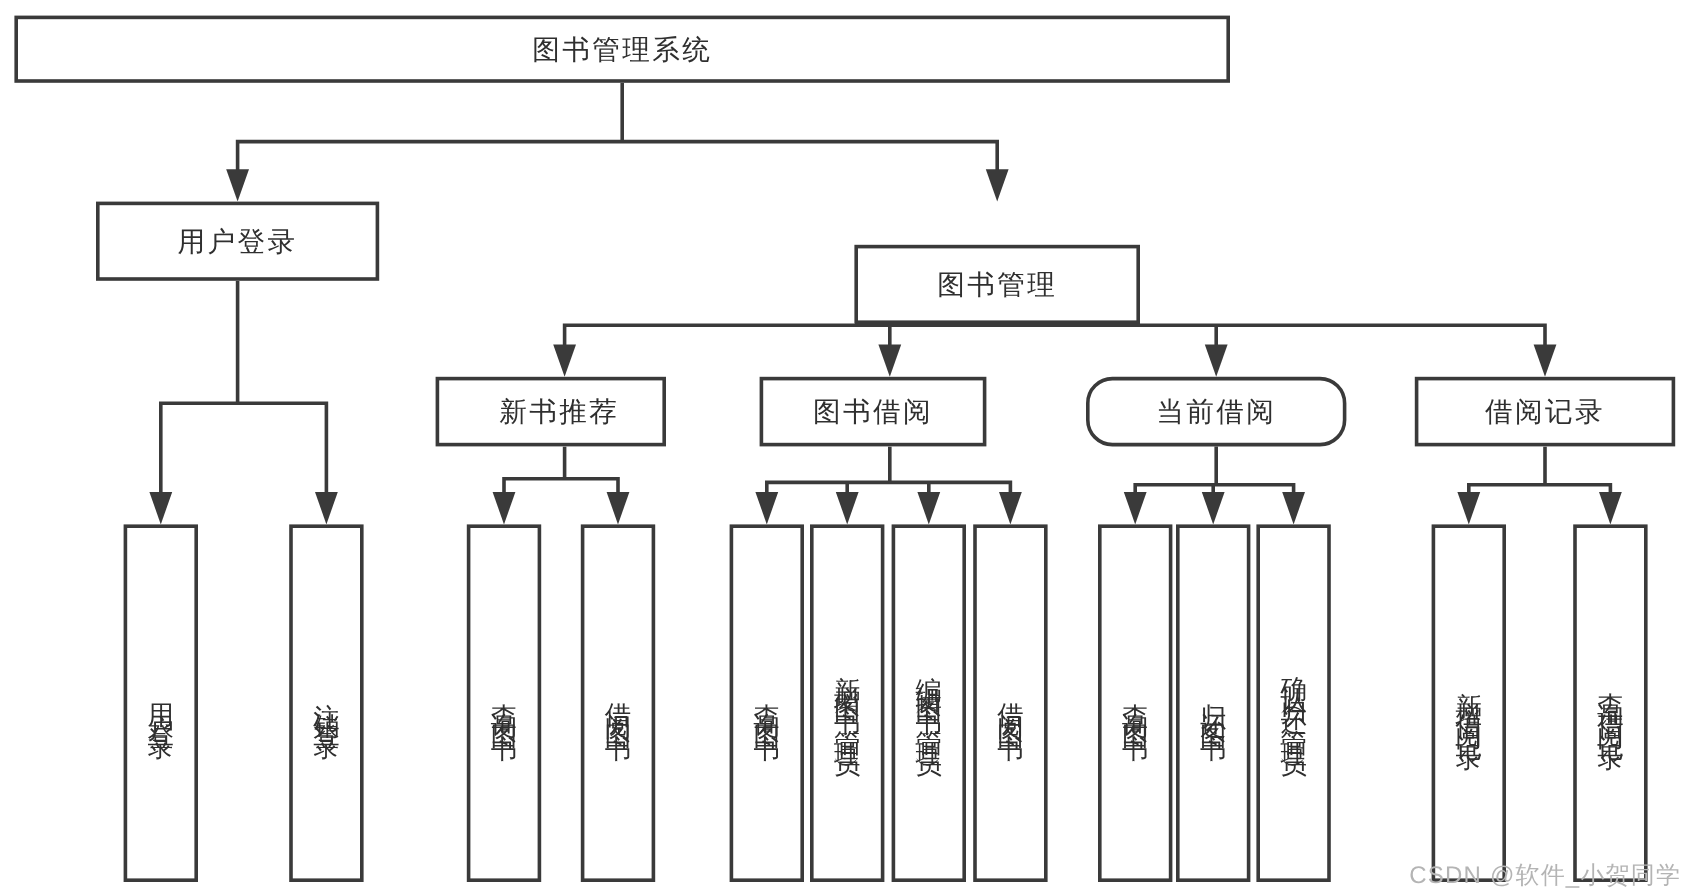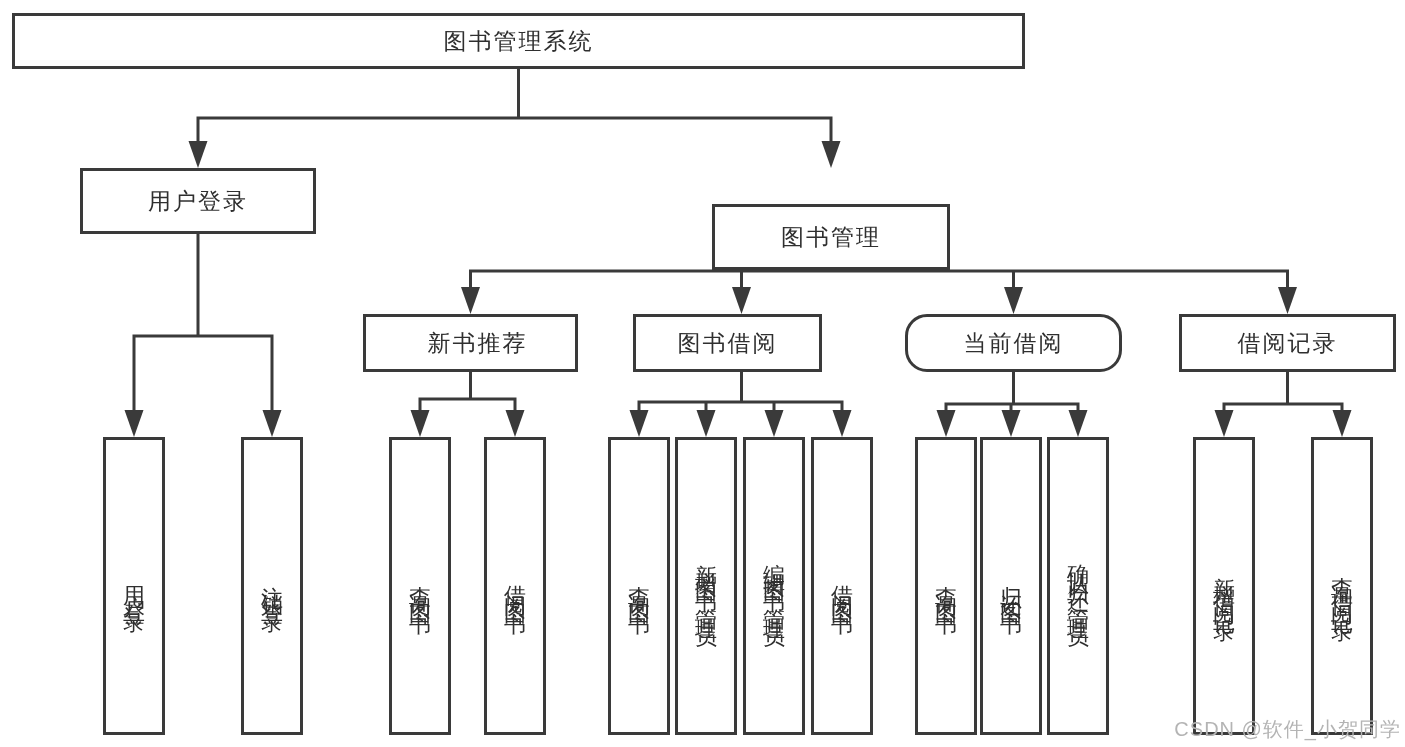--- a/index.html
+++ b/index.html
@@ -101,21 +101,21 @@
     <span class="lbl">图书管理系统</span>
   </div>
 
   <div class="box" style="left:80px;top:168px;width:236px;height:66px;">
     <span class="lbl">用户登录</span>
   </div>
   <div class="box" style="left:712px;top:168px;width:238px;height:66px;margin-top:36px;">
     <span class="lbl">图书管理</span>
   </div>
 
-  <div class="box" style="left:363px;top:314px;width:215px;height:58px;padding-left:14px;">
+  <div class="box" style="left:363px;top:314px;width:192px;height:58px;padding-left:14px;">
     <span class="lbl">新书推荐</span>
   </div>
   <div class="box" style="left:633px;top:314px;width:189px;height:58px;">
     <span class="lbl">图书借阅</span>
   </div>
   <div class="box" style="left:905px;top:314px;width:217px;height:58px;border-radius:22px;">
     <span class="lbl">当前借阅</span>
   </div>
   <div class="box" style="left:1179px;top:314px;width:217px;height:58px;">
     <span class="lbl">借阅记录</span>

